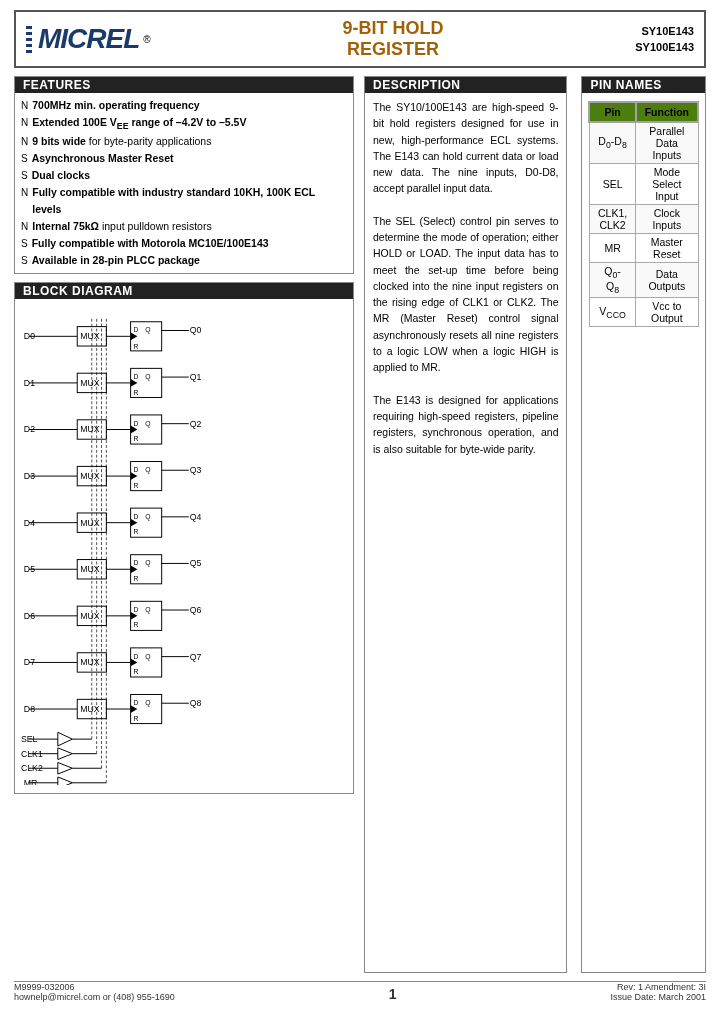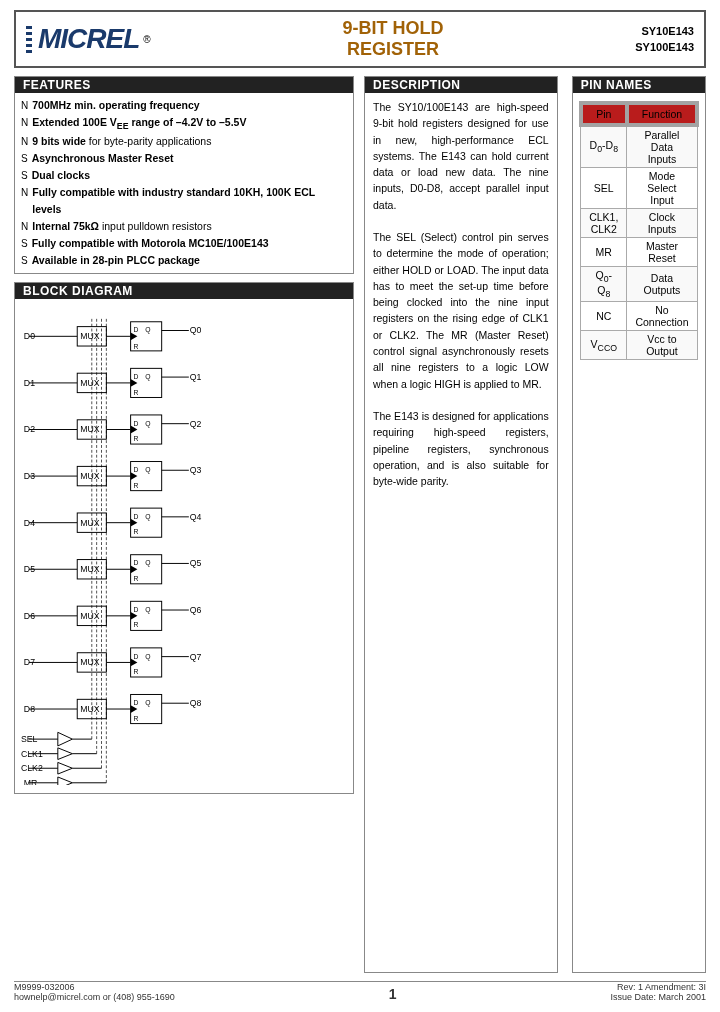--- a/index.html
+++ b/index.html
@@ -142,24 +142,24 @@
       height: 480px;
     }
     
     .pin-table {
       width: 100%;
       border-collapse: collapse;
       font-size: 10.5px;
       margin-top: 2px;
     }
     .pin-table th {
-      background: #b91c1c;
-      border: 4px solid #a3a3a3;
+      background: #4d7c0f;
+      border: 2px solid #a3a3a3;
       padding: 3px 8px;
-      font-weight: normal;
+      font-weight: bold;
       text-align: center;
     }
     .pin-table td {
       border: 1px solid #aaa;
       padding: 2px 8px;
       text-align: center;
     }
     .pin-table tr:nth-child(odd) td { background: #f9f9f9; }
     .pin-table tr:nth-child(even) td { background: #fff; }
     
@@ -455,24 +455,20 @@
               </tr>
               <tr>
                 <td>MR</td>
                 <td>Master Reset</td>
               </tr>
               <tr>
                 <td>Q<sub>0</sub>-Q<sub>8</sub></td>
                 <td>Data Outputs</td>
               </tr>
               <tr>
-                <td>NC</td>
-                <td>No Connection</td>
-              </tr>
-              <tr>
                 <td>V<sub>CCO</sub></td>
                 <td>Vcc to Output</td>
               </tr>
             </tbody>
           </table>
         </div>
       </div>
 
     </div>
   </div>

